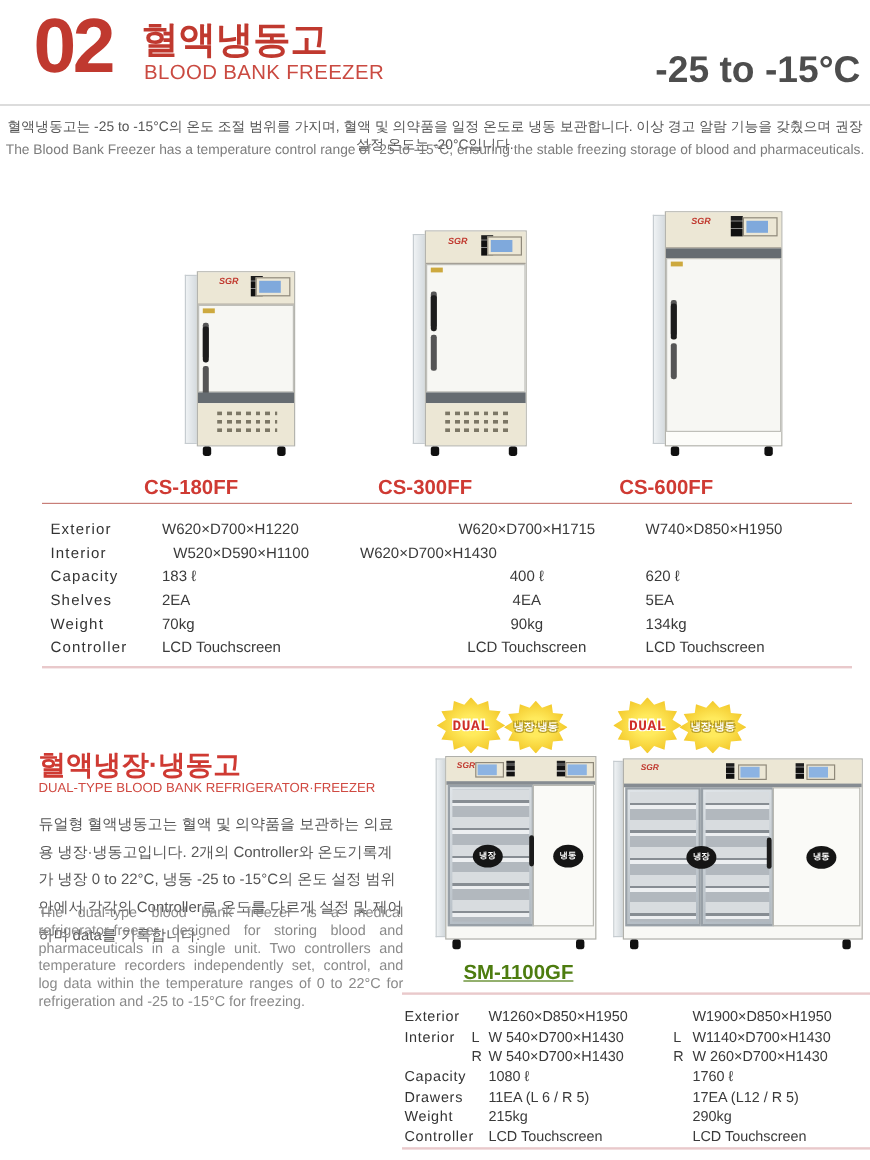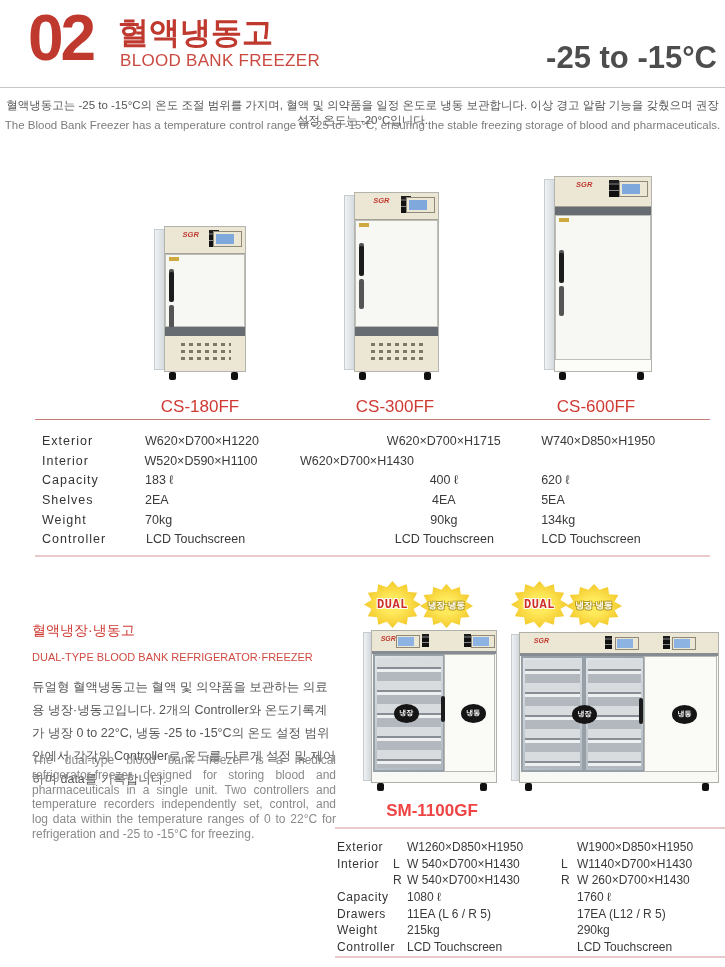--- a/index.html
+++ b/index.html
@@ -47,40 +47,40 @@
   .fz .wl { left:15px; } .fz .wr { right:8px; }
 
   .cs180 { left:154px; top:226px; width:92px;  height:154px; }
   .cs300 { left:344px; top:192px; width:95px;  height:188px; }
   .cs600 { left:544px; top:176px; width:108px; height:204px; }
   .fz600 .top  { height:29px; }
   .fz600 .band { top:30px; bottom:auto; height:8px; }
   .fz600 .door { top:38px; bottom:11px; }
   .fz600 .hdl  { top:26%; }
 
-  .model1 { position:absolute; top:397px; width:160px; text-align:center;
-            font-size:17px; font-weight:400; color:#cf3a33; }
+  .model1 { position:absolute; top:397px; width:160px; 
+            font-size:17px; font-weight:700; color:#cf3a33; }
   .m1a { left:120px; } .m1b { left:315px; } .m1c { left:516px; }
 
   .rule-red   { position:absolute; left:35px; right:15px; top:419px; height:1px; background:#c87e78; }
   .rule-pink  { position:absolute; height:2px; background:#e9c9cb; }
   .rp1 { left:35px;  right:15px; top:555px; }
   .rp2 { left:335px; right:0;    top:827px; }
   .rp3 { left:335px; right:0;    top:956px; }
 
   
   .t1 { position:absolute; left:0; top:431px; right:0; }
   .t1-row { display:flex; align-items:center; height:19.7px; font-size:12.5px; color:#3a3a3a; }
   .t1 .lb { margin-left:42px; width:60px; letter-spacing:1px; color:#333; }
-  .t1 .c1 { margin-left:44px; width:205px; }
+  .t1 .c1 { margin-left:33px; width:205px; }
   .t1 .c2 { width:198px;text-align:center; }
   .t1 .c3 { width:187px; }
 
   
-  .s2-title { position:absolute; left:32px; top:622px; font-size:14px; font-weight:400; color:#cf3a33; }
+  .s2-title { position:absolute; left:32px; top:622px; font-size:23px; font-weight:700; color:#cf3a33; }
   .s2-sub   { position:absolute; left:32px; top:651px; font-size:11px; color:#d04a42; }
   .s2-ko    { position:absolute; left:32px; top:676px; width:306px; font-size:12.5px;
               line-height:23px; color:#555; }
   .s2-en    { position:absolute; left:32px; top:753px; width:304px; font-size:12px;
               line-height:14.8px; color:#8a8a8a; text-align:justify; }
 
   
   .burst { position:absolute; display:flex; align-items:center; justify-content:center;
            background:radial-gradient(ellipse at center,#ffea5c 25%,#f2c627 75%);
            clip-path:polygon(50% 0%,59.8% 13.3%,75% 6.7%,76.9% 23.1%,93.3% 25%,86.7% 40.2%,
@@ -134,21 +134,21 @@
   .sm1700 { left:511px; top:632px; width:208px; height:159px; }
   .sm1700 .rec.p1 { left:43%; }  .sm1700 .lcd.p1 { left:48%; }
   .sm1700 .rec.p2 { left:72%; }  .sm1700 .lcd.p2 { left:77%; }
   .sm1700 .gd.g1 { left:0; width:30%; }
   .sm1700 .gd.g2 { left:32%; width:29%; }
   .sm1700 .sd  { left:63%; right:0; }
   .sm1700 .dh  { left:60%; }
   .sm1700 .ob.f1 { left:26%; } .sm1700 .ob.f2 { left:77%; }
 
   .model2 { position:absolute; top:801px; width:170px; text-align:center;
-            font-size:17px; font-weight:800; color:#ef4444; }
+            font-size:17px; font-weight:800; color:#4d7c0f;text-decoration:underline; }
   .m2a { left:347px; } .m2b { left:531px; }
 
   
   .t2 { position:absolute; left:337px; top:839px; }
   .t2-row { display:flex; align-items:center; height:16.6px; font-size:12px; color:#3a3a3a; }
   .t2 .lb { width:56px; letter-spacing:.6px; color:#333; }
   .t2 .p1 { width:14px; }
   .t2 .v1 { width:154px; }
   .t2 .p2 { width:16px; }
   .t2 .v2 { flex:1; white-space:nowrap; }

